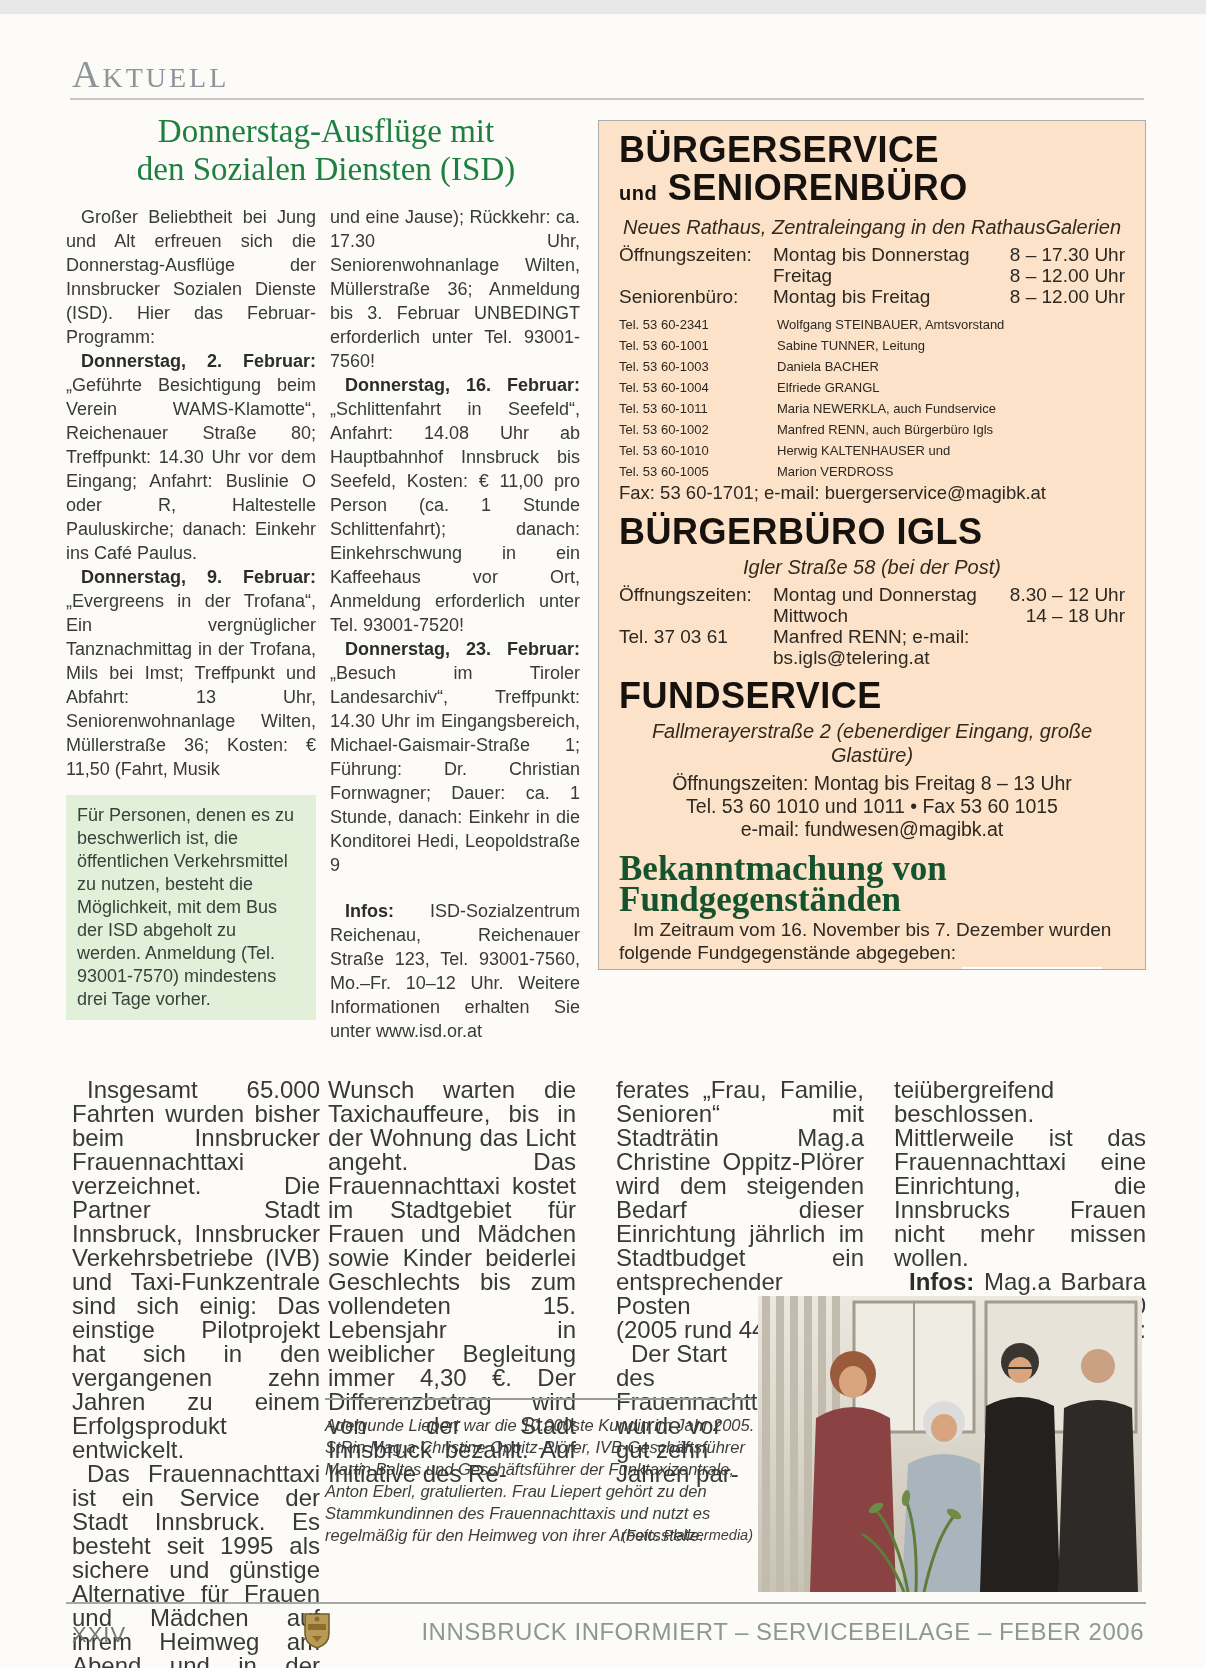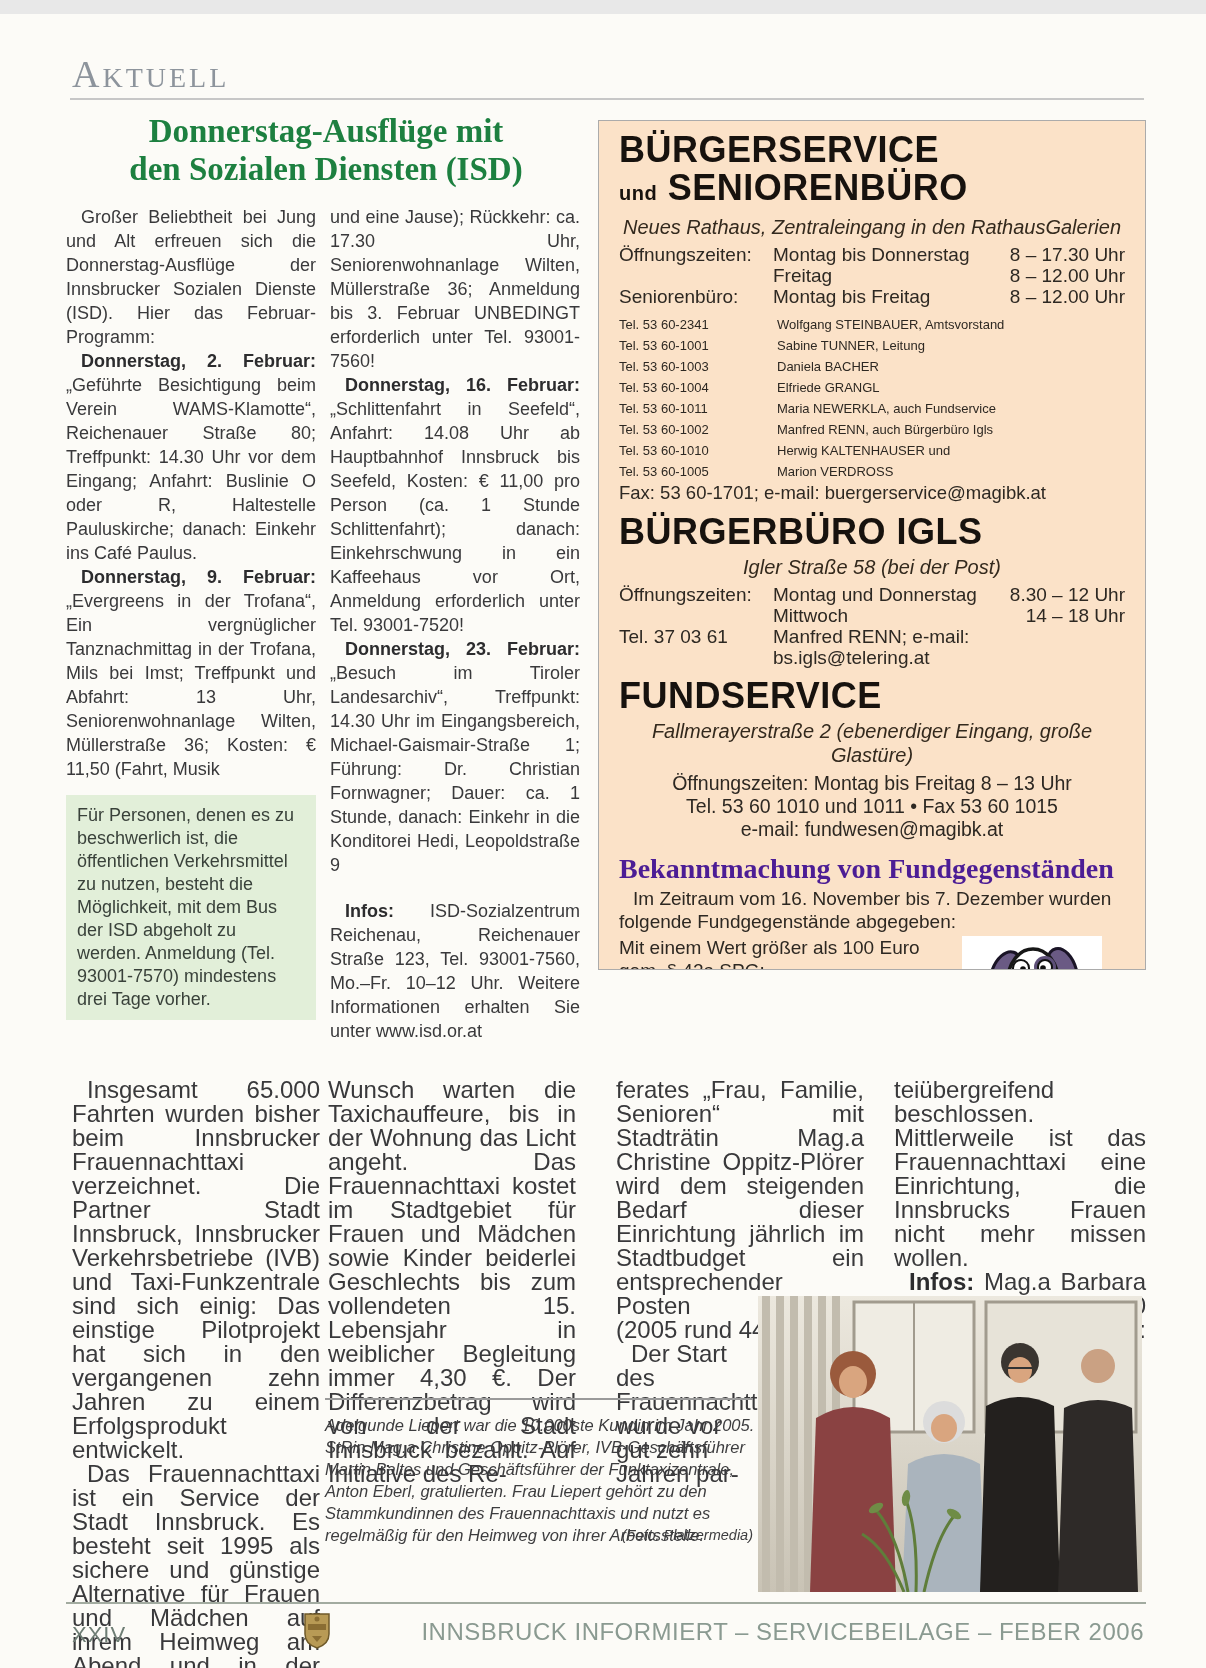--- a/index.html
+++ b/index.html
@@ -6,21 +6,21 @@
   .page{position:relative;width:1206px;height:1668px;margin:14px auto;background:#fcfbf7;
         font-family:"Liberation Sans", sans-serif;color:#333;overflow:hidden;}
   
   .section-label{position:absolute;left:72px;top:38px;font-family:"Liberation Serif",serif;
         font-size:28px;letter-spacing:3px;color:#8d949c;}
   .section-label::first-letter{font-size:38px;}
   .header-rule{position:absolute;left:70px;top:84px;width:1074px;border-top:2px solid #c7c7c7;}
   
   .isd{position:absolute;left:66px;top:98px;width:520px;}
   .isd-title{margin:0 0 16px 0;text-align:center;font-family:"Liberation Serif",serif;
-        font-weight:bold;font-size:33px;line-height:1.16;color:#1d8040;}
+        font-weight:normal;font-size:33px;line-height:1.16;color:#1d8040;}
   .isd-cols{position:relative;display:flex;gap:14px;}
   .col{width:250px;font-size:18px;line-height:24px;text-align:justify;color:#39393b;}
   .col p{margin:0;}
   .col p.indent{text-indent:15px;}
   .col p.infos{margin-top:22px;}
   .green-box{margin-top:14px;background:#e2efd9;padding:9px 11px;font-size:18px;line-height:23px;
         text-align:left;color:#39413a;}
   
   .sbox{position:absolute;left:598px;top:106px;width:548px;height:850px;box-sizing:border-box;
         background:#fbe2c8;border:1px solid #ababab;padding:10px 20px 6px;overflow:hidden;color:#2d2822;}
@@ -28,22 +28,22 @@
   .sb-title .und{font-size:20px;font-weight:bold;}
   .sb-title.t2{margin-top:8px;line-height:40px;}
   .sb-sub{text-align:center;font-style:italic;font-size:20px;line-height:24px;margin:3px 0 5px;color:#33291d;}
   .hgrid{display:grid;grid-template-columns:150px 1fr 122px;font-size:19px;line-height:21px;
         margin-top:2px;column-gap:4px;}
   .hgrid .time{text-align:right;}
   .hgrid .span2{grid-column:2 / 4;}
   .pgrid{display:grid;grid-template-columns:158px 1fr;font-size:13px;line-height:21px;margin-top:7px;}
   .fax{font-size:18.5px;line-height:22px;}
   .fs-line{text-align:center;font-size:19.5px;line-height:23px;}
-  .bek-title{margin-top:12px;font-family:"Liberation Serif",serif;font-weight:bold;font-size:28px;
-        line-height:31px;color:#4c1d95;}
+  .bek-title{margin-top:12px;font-family:"Liberation Serif",serif;font-weight:bold;font-size:35px;
+        line-height:31px;color:#14532d;}
   .bek-intro{margin:3px 0 0;font-size:19px;line-height:23px;text-indent:14px;}
   .found{display:flex;margin-top:3px;}
   .found-left{width:330px;font-size:19px;line-height:23px;}
   .found-right{width:166px;text-align:center;}
   .dog-card{width:140px;height:88px;background:#fff;display:inline-block;}
   
   .taxi{position:absolute;left:66px;top:1002px;width:1080px;height:600px;}
   .taxi-title{margin:0;text-align:center;font-family:"Liberation Serif",serif;font-weight:bold;
         font-size:38px;color:#e4511e;letter-spacing:.3px;}
   .tcol{position:absolute;top:62px;font-size:24px;line-height:24px;text-align:justify;color:#39393b;}

